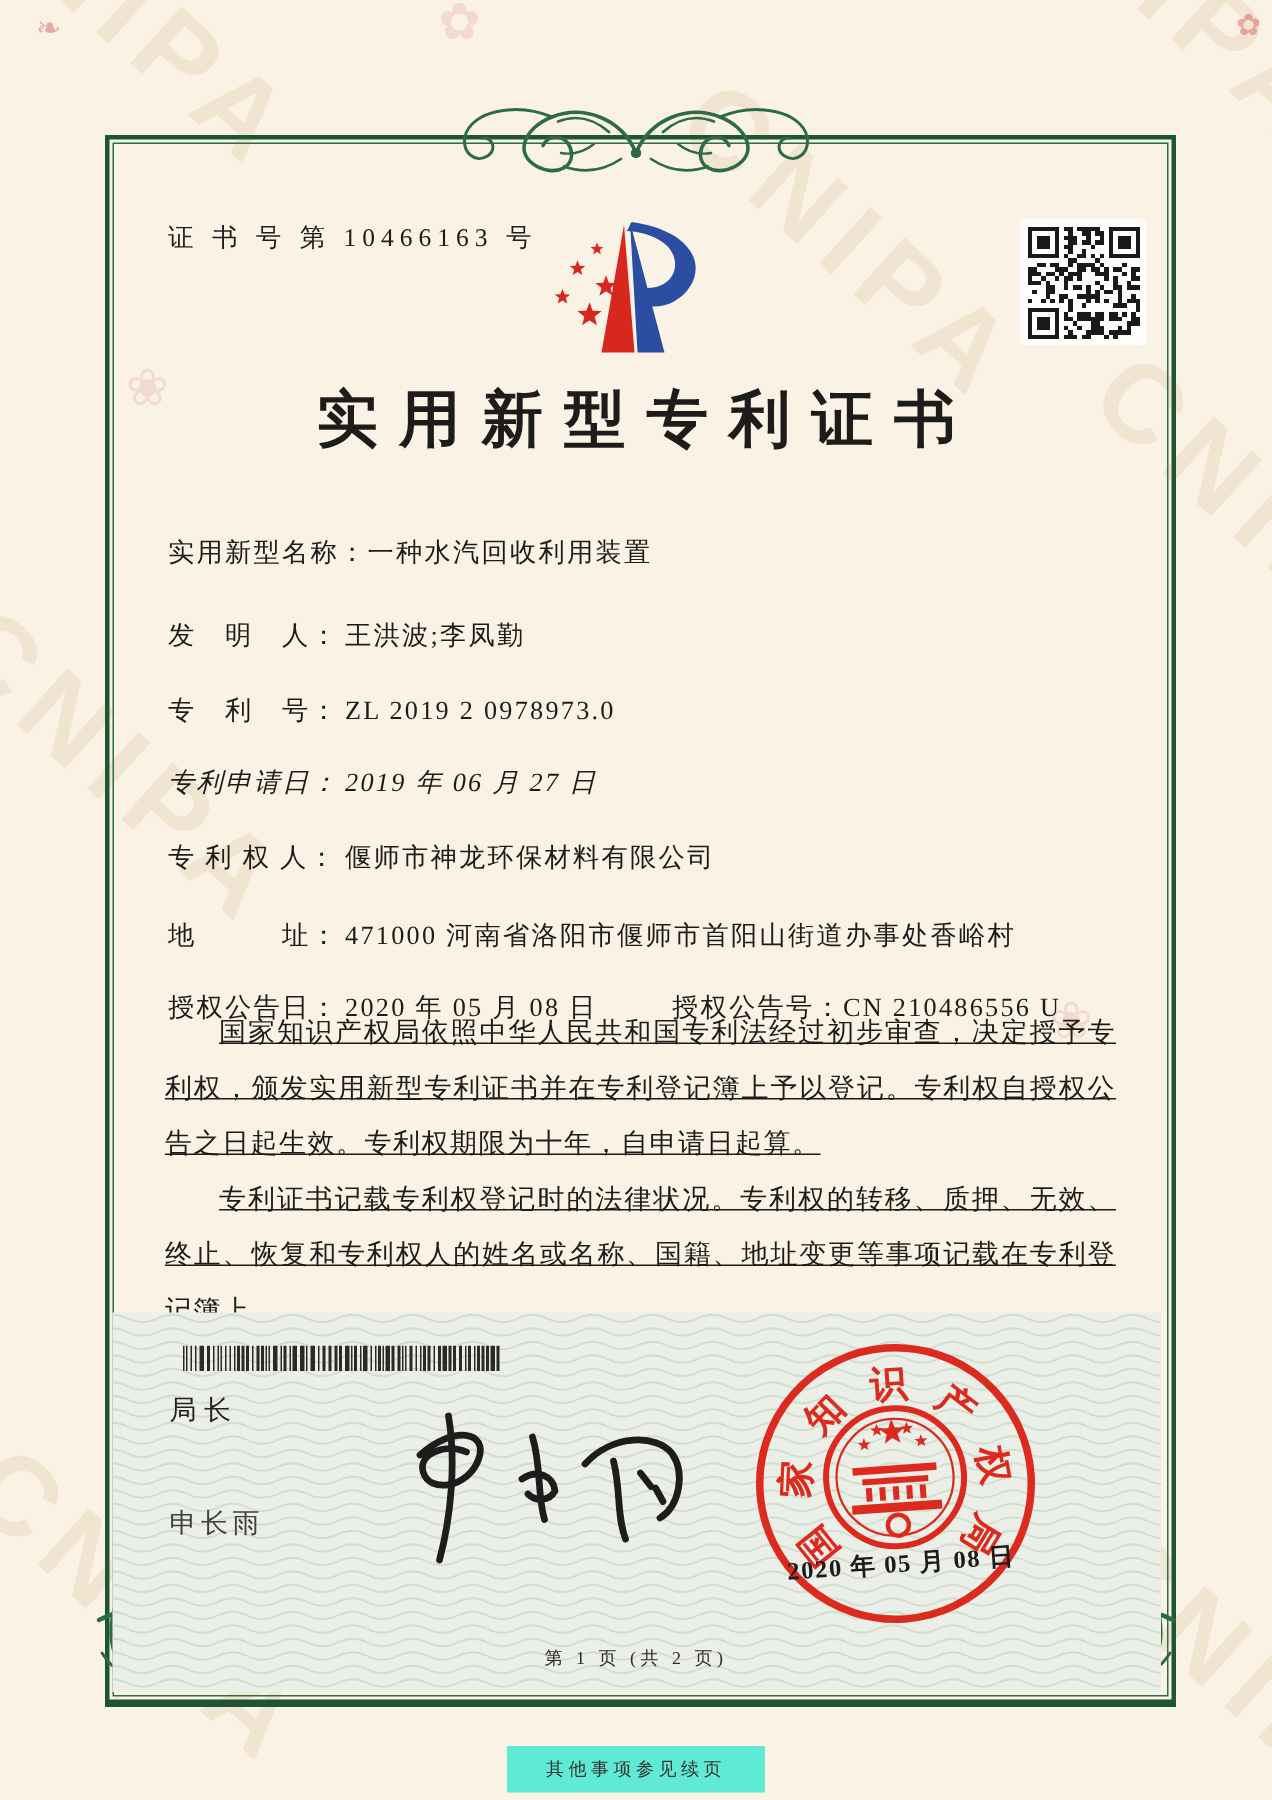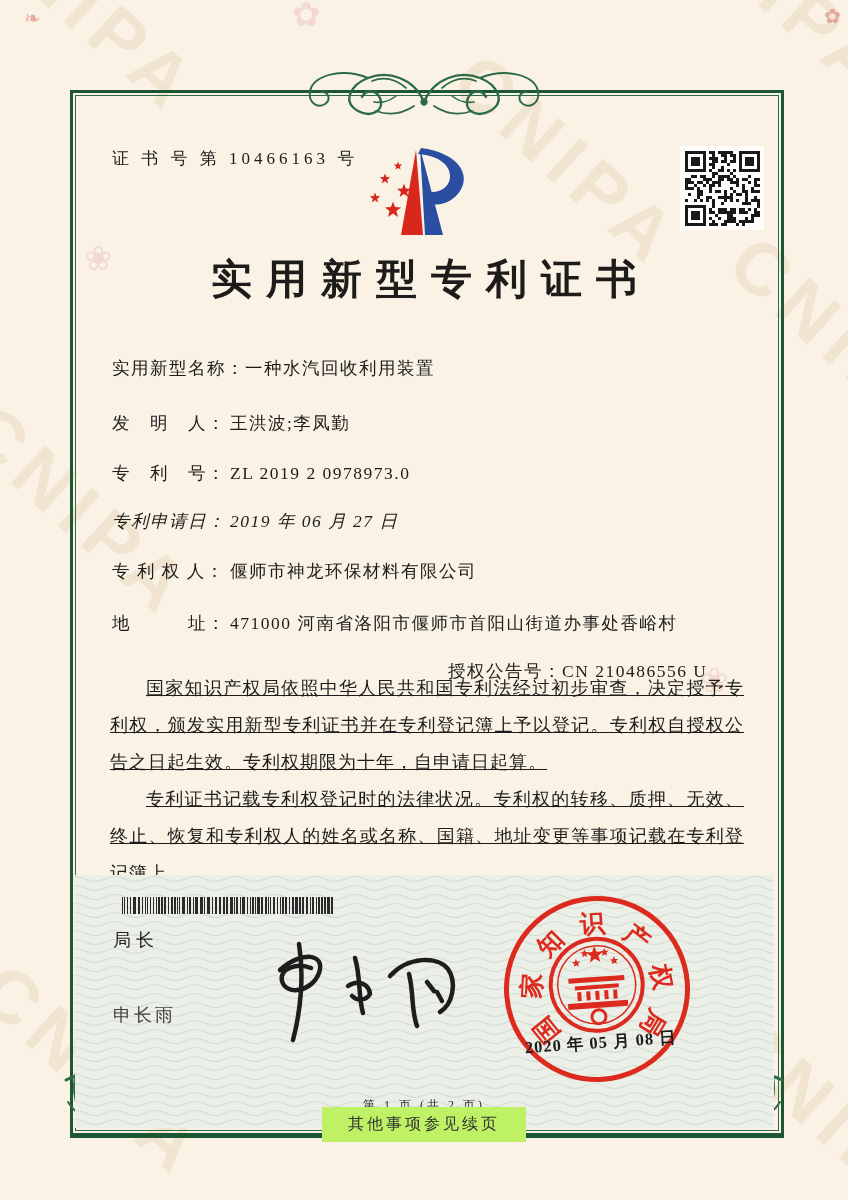--- a/index.html
+++ b/index.html
@@ -45,22 +45,22 @@
   .seal .ring{position:absolute;left:0;top:0;width:176px;height:176px;border:5px solid #dd2a1f;
               border-radius:50%;}
   .seal .arc-char{position:absolute;left:50%;top:50%;font-size:25px;font-weight:bold;color:#dd2a1f;
               font-family:"Liberation Sans",sans-serif;width:26px;margin-left:-13px;height:26px;
               margin-top:-13px;text-align:center;line-height:26px;}
   .seal .emblem{position:absolute;left:50%;top:50%;transform:translate(-50%,-54%);}
   .seal .sdate{position:absolute;left:-10px;right:-10px;top:136px;text-align:center;font-size:16.5px;
               letter-spacing:1px;color:#1b1b1b;font-weight:bold;}
   .pagefoot{position:absolute;left:0;top:1097px;width:100%;text-align:center;font-size:12px;
             letter-spacing:3px;color:#2a2a2a;}
-  .note{position:absolute;left:50%;top:1107px;transform:translateX(-50%);background:#bef264;
-        padding:7px 26px;font-size:16px;letter-spacing:3px;color:#333;}
+  .note{position:absolute;left:50%;top:1164px;transform:translateX(-50%);background:#5eead4;
+        padding:7px 26px;font-size:12px;letter-spacing:3px;color:#333;}
   .green{stroke:#2d6b46;fill:none;stroke-linecap:round;}
 </style>
 </head>
 <body>
 
 <div class="page">
 
   <div class="wm" style="left:-52px;top:-36px;">CNIPA</div>
   <div class="wm" style="left:642px;top:-52px;">CNIPA</div>
   <div class="wm" style="left:430px;top:118px;">CNIPA</div>
@@ -328,20 +328,21 @@
   </div>
 
   <div class="title">实用新型专利证书</div>
 
   <div class="frow" style="top:356px;"><span class="lab">实用新型名称：</span><span>一种水汽回收利用装置</span></div>
   <div class="frow" style="top:411px;"><span class="lab">发　明　人：</span><span>王洪波;李凤勤</span></div>
   <div class="frow" style="top:461px;"><span class="lab">专　利　号：</span><span>ZL 2019 2 0978973.0</span></div>
   <div class="frow" style="top:509px;font-style:italic;"><span class="lab">专利申请日：</span><span>2019 年 06 月 27 日</span></div>
   <div class="frow" style="top:559px;"><span class="lab">专 利 权 人：</span><span>偃师市神龙环保材料有限公司</span></div>
   <div class="frow" style="top:611px;"><span class="lab">地　　　址：</span><span>471000 河南省洛阳市偃师市首阳山街道办事处香峪村</span></div>
+  <div class="frow" style="top:659px;"><span class="lab">授权公告日：</span><span>2020 年 05 月 08 日</span></div>
   <div class="grant2" style="top:659px;"><span>授权公告号：</span><span>CN 210486556 U</span></div>
 
   <div class="bodytxt">
     <p>国家知识产权局依照中华人民共和国专利法经过初步审查，决定授予专利权，颁发实用新型专利证书并在专利登记簿上予以登记。专利权自授权公告之日起生效。专利权期限为十年，自申请日起算。</p>
     <p>专利证书记载专利权登记时的法律状况。专利权的转移、质押、无效、终止、恢复和专利权人的姓名或名称、国籍、地址变更等事项记载在专利登记簿上。</p>
   </div>
 
   <div class="band">
     <svg id="waves" width="699" height="253">
         <path d="M-10 4 q10 -5 20 0 t20 0 t20 0 t20 0 t20 0 t20 0 t20 0 t20 0 t20 0 t20 0 t20 0 t20 0 t20 0 t20 0 t20 0 t20 0 t20 0 t20 0 t20 0 t20 0 t20 0 t20 0 t20 0 t20 0 t20 0 t20 0 t20 0 t20 0 t20 0 t20 0 t20 0 t20 0 t20 0 t20 0 t20 0 t20 0 t20 0 " stroke="#d3ddd0" stroke-width="1.2" fill="none"></path>

